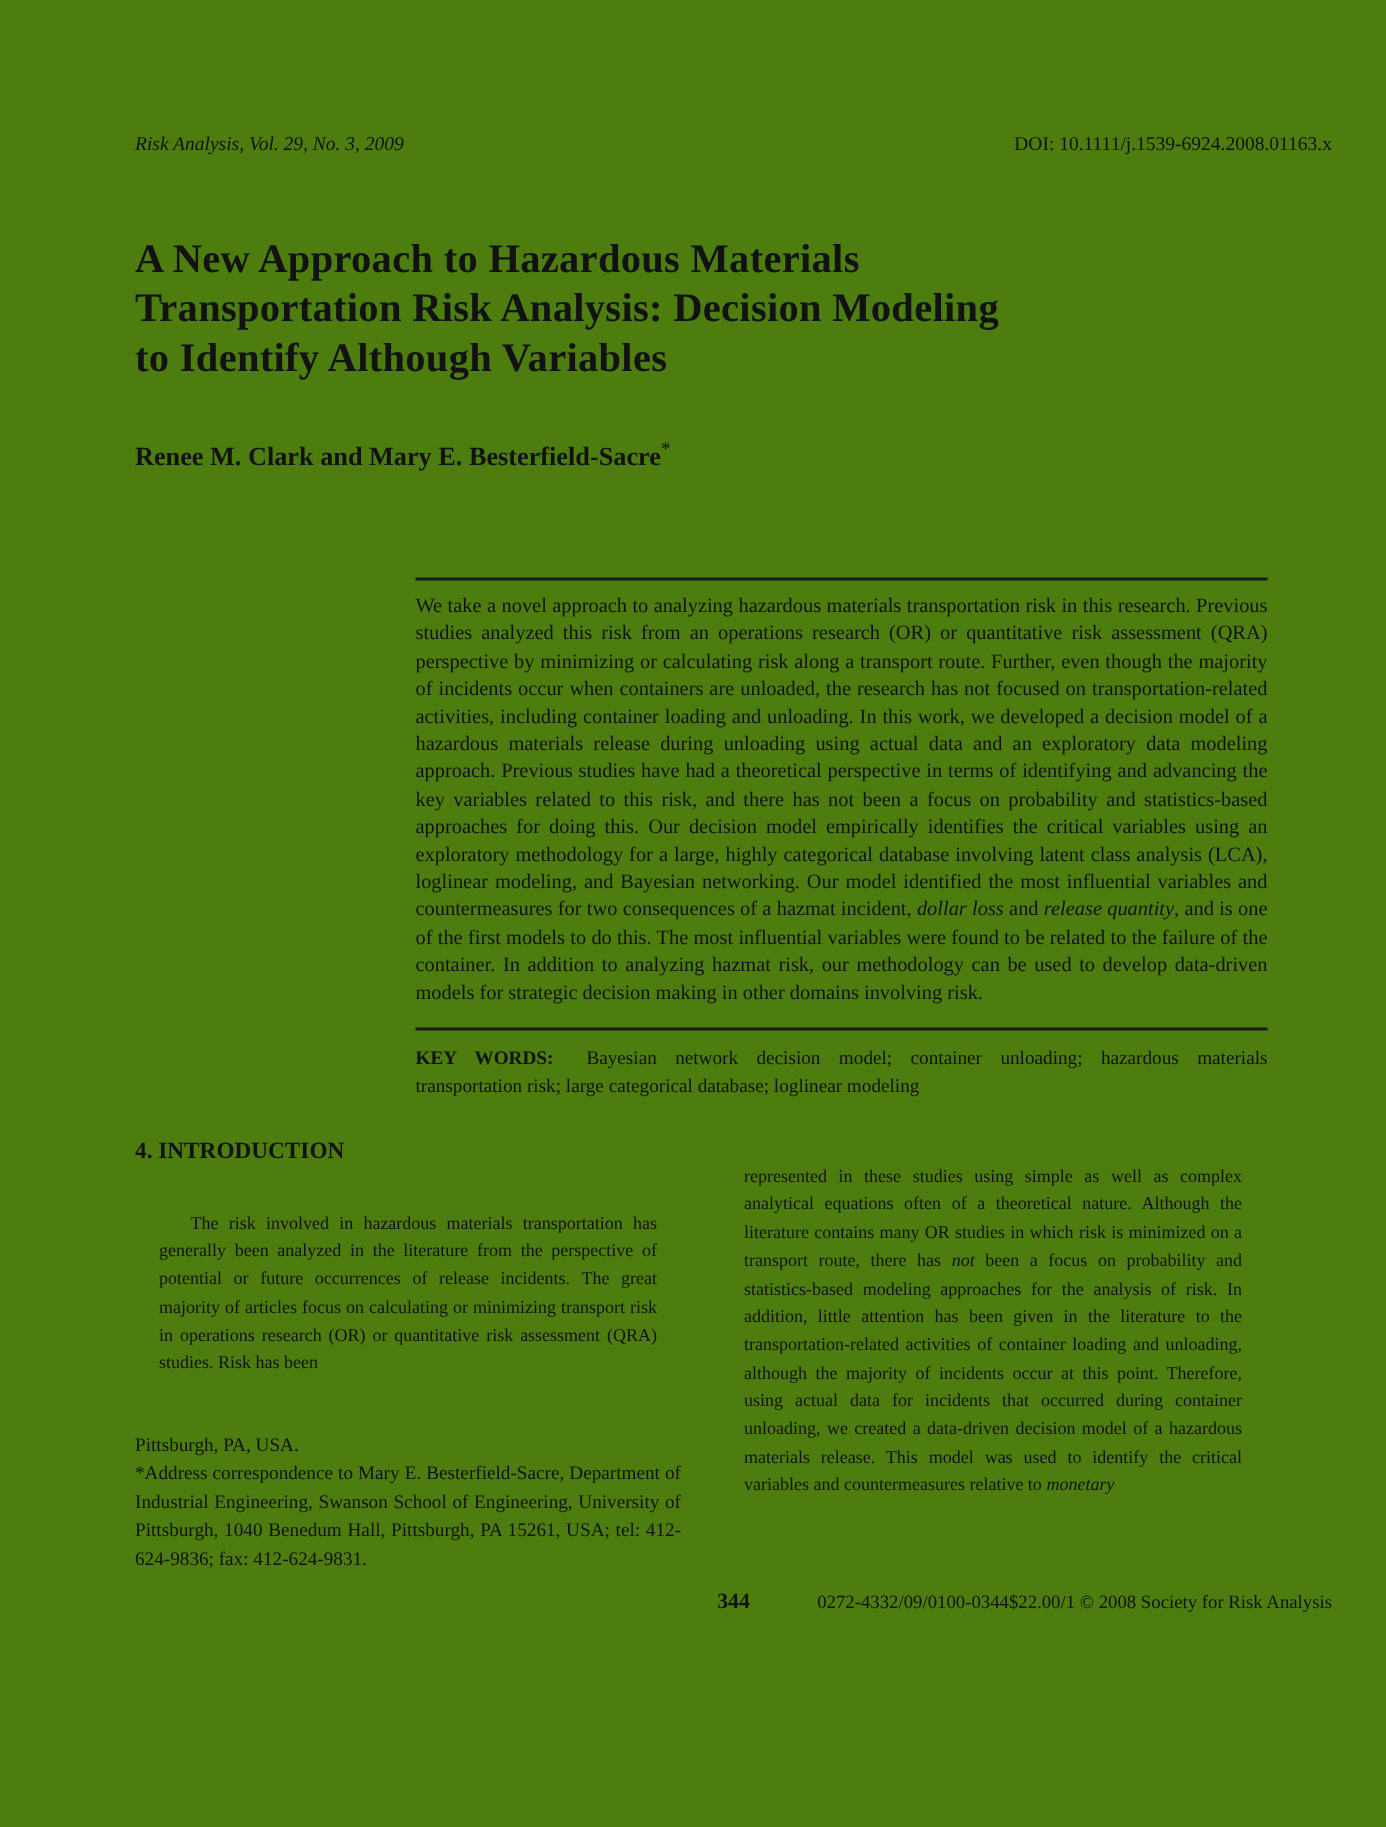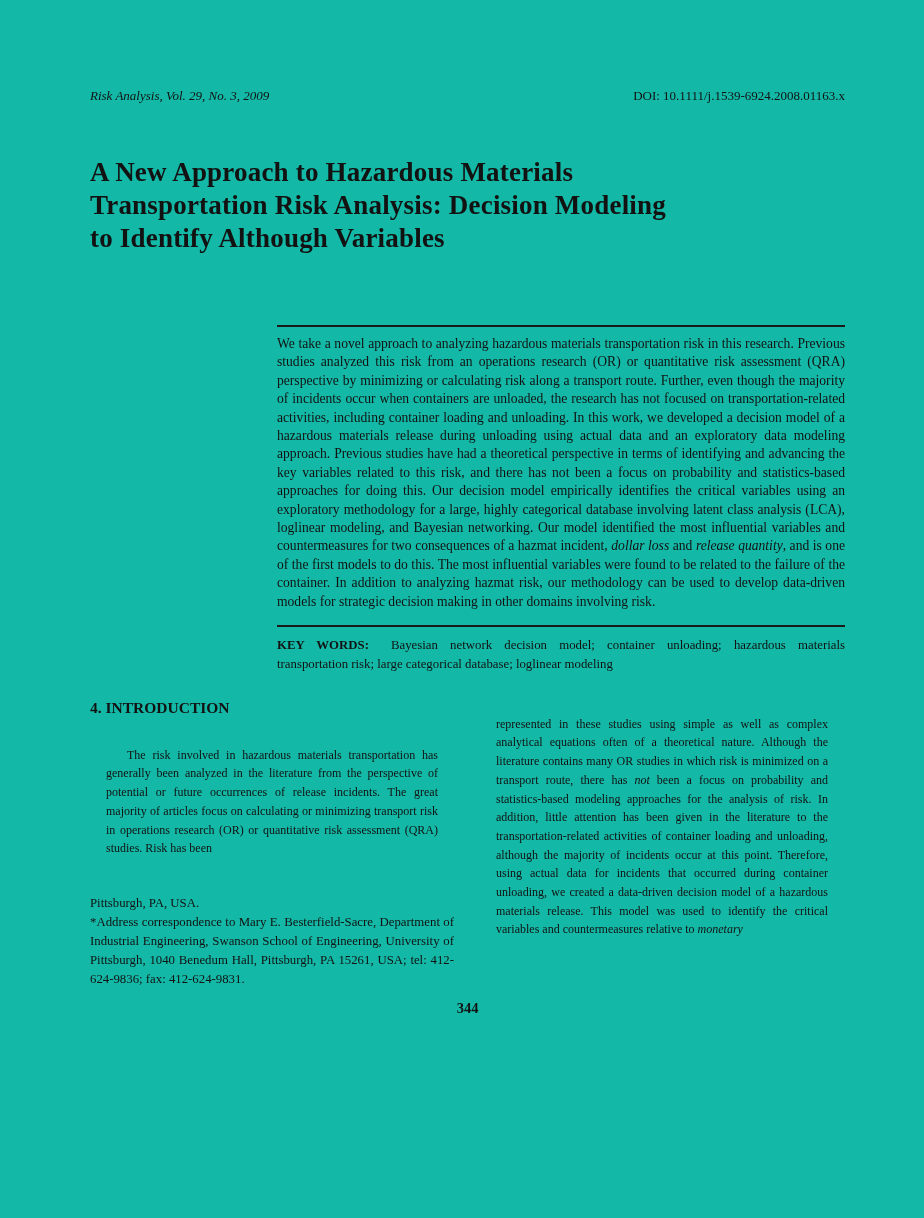--- a/index.html
+++ b/index.html
@@ -11,23 +11,23 @@
     width: 924px;
     height: 1218px;
     font-family: "Liberation Serif", "DejaVu Serif", serif;
     color: #121212;
     overflow: hidden;
   }
   .page {
     position: relative;
     width: 924px;
     height: 1218px;
-    background: #14b8a6;
+    background: #4d7c0f;
     box-sizing: border-box;
-    padding: 88px 79px 0 90px;
+    padding: 88px 36px 0 90px;
   }
   
   .running-head {
     display: flex;
     justify-content: space-between;
     align-items: baseline;
     font-size: 13px;
     height: 16px;
   }
   .journal-ref { font-style: italic; }
@@ -142,20 +142,23 @@
     <span class="journal-ref">Risk Analysis, Vol. 29, No. 3, 2009</span>
     <span class="doi">DOI: 10.1111/j.1539-6924.2008.01163.x</span>
   </div>
 
   <h1 class="article-title">
     <span>A New Approach to Hazardous Materials</span>
     <span>Transportation Risk Analysis: Decision Modeling</span>
     <span>to Identify Although Variables</span>
   </h1>
 
+  <div class="authors">
+    <span>Renee M. Clark and Mary E. Besterfield-Sacre</span><sup>*</sup>
+  </div>
 
   <div class="abstract-block">
     <hr class="rule">
     <p class="abstract-text"><span>We take a novel approach to analyzing hazardous materials transportation risk in this research. Previous studies analyzed this risk from an operations research (OR) or quantitative risk assessment (QRA) perspective by minimizing or calculating risk along a transport route. Further, even though the majority of incidents occur when containers are unloaded, the research has not focused on transportation-related activities, including container loading and unloading. In this work, we developed a decision model of a hazardous materials release during unloading using actual data and an exploratory data modeling approach. Previous studies have had a theoretical perspective in terms of identifying and advancing the key variables related to this risk, and there has not been a focus on probability and statistics-based approaches for doing this. Our decision model empirically identifies the critical variables using an exploratory methodology for a large, highly categorical database involving latent class analysis (LCA), loglinear modeling, and Bayesian networking. Our model identified the most influential variables and countermeasures for two consequences of a hazmat incident, </span><span class="italic">dollar loss</span><span> and </span><span class="italic">release quantity</span><span>, and is one of the first models to do this. The most influential variables were found to be related to the failure of the container. In addition to analyzing hazmat risk, our methodology can be used to develop data-driven models for strategic decision making in other domains involving risk.</span></p>
     <hr class="rule keywords-rule">
     <p class="keywords">
       <span class="kw-label">KEY WORDS:</span><span>Bayesian network decision model; container unloading; hazardous materials transportation risk; large categorical database; loglinear modeling</span>
     </p>
   </div>
 
@@ -168,15 +171,16 @@
         <p>*Address correspondence to Mary E. Besterfield-Sacre, Department of Industrial Engineering, Swanson School of Engineering, University of Pittsburgh, 1040 Benedum Hall, Pittsburgh, PA 15261, USA; tel: 412-624-9836; fax: 412-624-9831.</p>
       </div>
     </div>
     <div class="col">
       <p class="body-para"><span>represented in these studies using simple as well as complex analytical equations often of a theoretical nature. Although the literature contains many OR studies in which risk is minimized on a transport route, there has </span><span class="italic">not</span><span> been a focus on probability and statistics-based modeling approaches for the analysis of risk. In addition, little attention has been given in the literature to the transportation-related activities of container loading and unloading, although the majority of incidents occur at this point. Therefore, using actual data for incidents that occurred during container unloading, we created a data-driven decision model of a hazardous materials release. This model was used to identify the critical variables and countermeasures relative to </span><span class="italic">monetary</span></p>
     </div>
   </div>
 
   <div class="page-footer">
     <span class="page-number">344</span>
+    <span class="copyright">0272-4332/09/0100-0344$22.00/1 © 2008 Society for Risk Analysis</span>
   </div>
 
 </div>
 
 </body></html>

